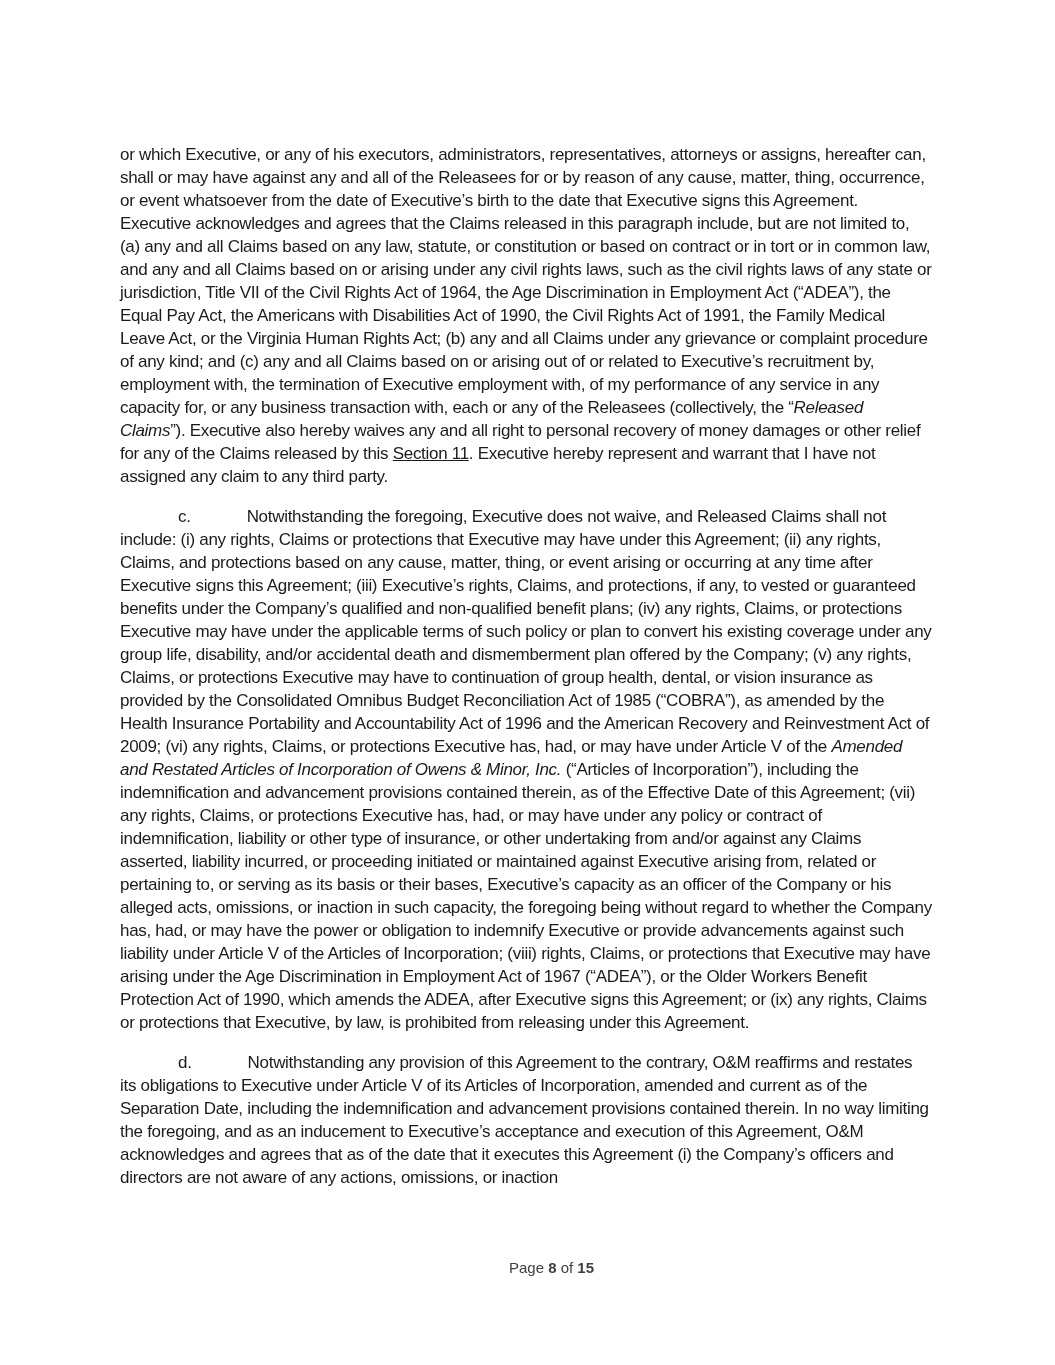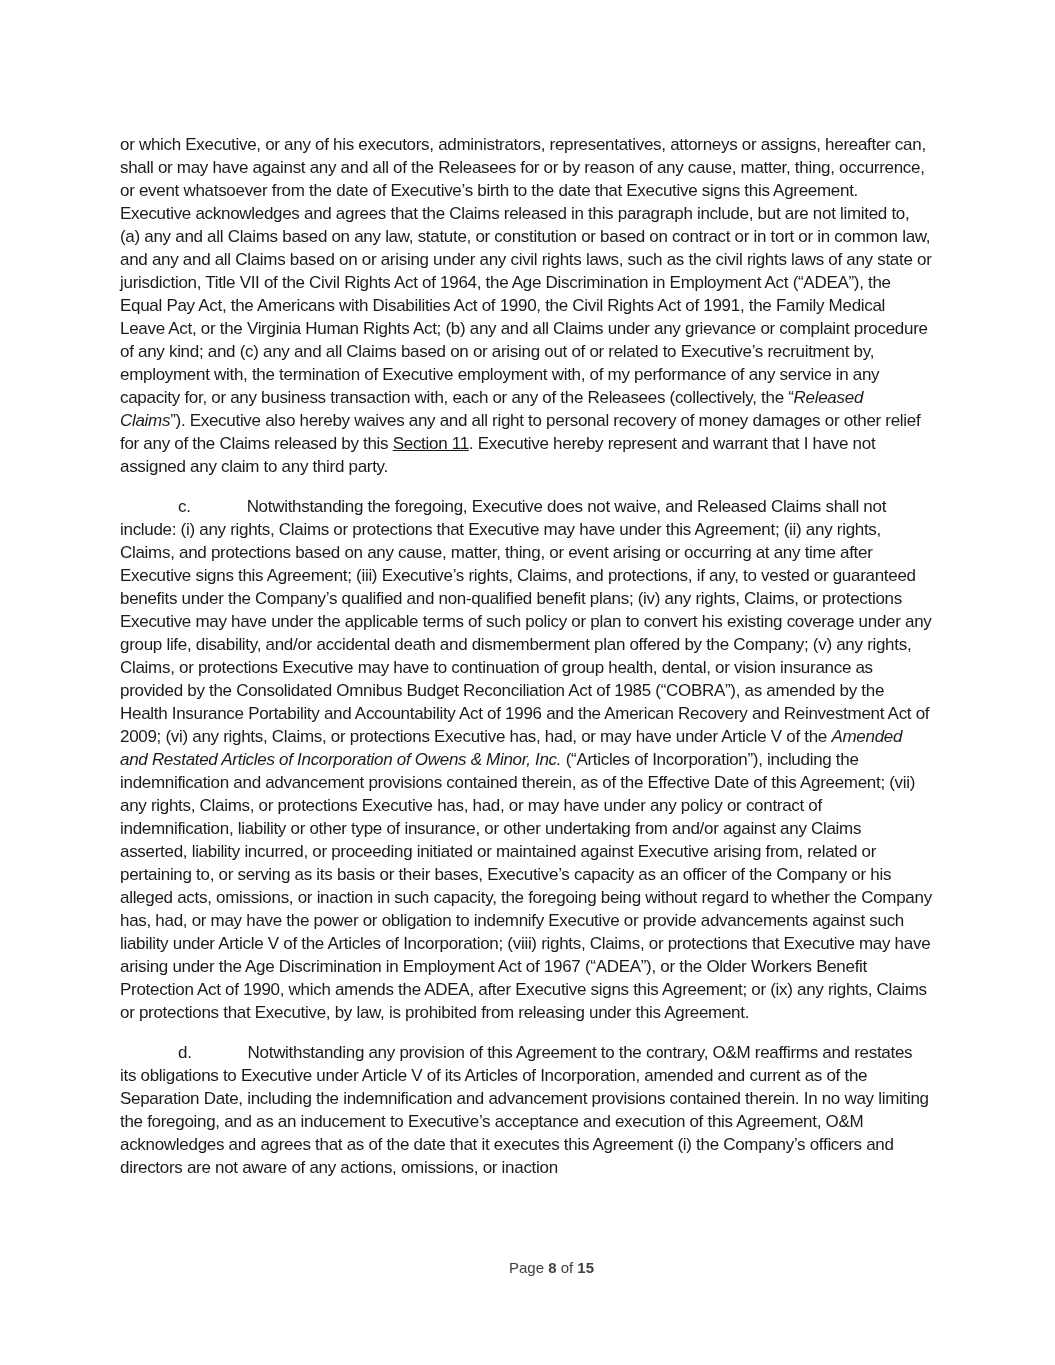--- a/index.html
+++ b/index.html
@@ -20,21 +20,21 @@
     position: absolute;
     left: 120px;
     top: 127px;
     width: 812px;
     font-size: 17px;
     line-height: 23px;
     letter-spacing: -0.3px;
     text-align: left;
   }
   .para {
-    margin: 6px 0 17px 0;
+    margin: 16px 0 17px 0;
   }
   .para.labeled {
     text-indent: 58px;
   }
   .tab {
     display: inline-block;
     width: 56px;
   }
   .seg-normal { font-style: normal; }
   .seg-italic { font-style: italic; }

